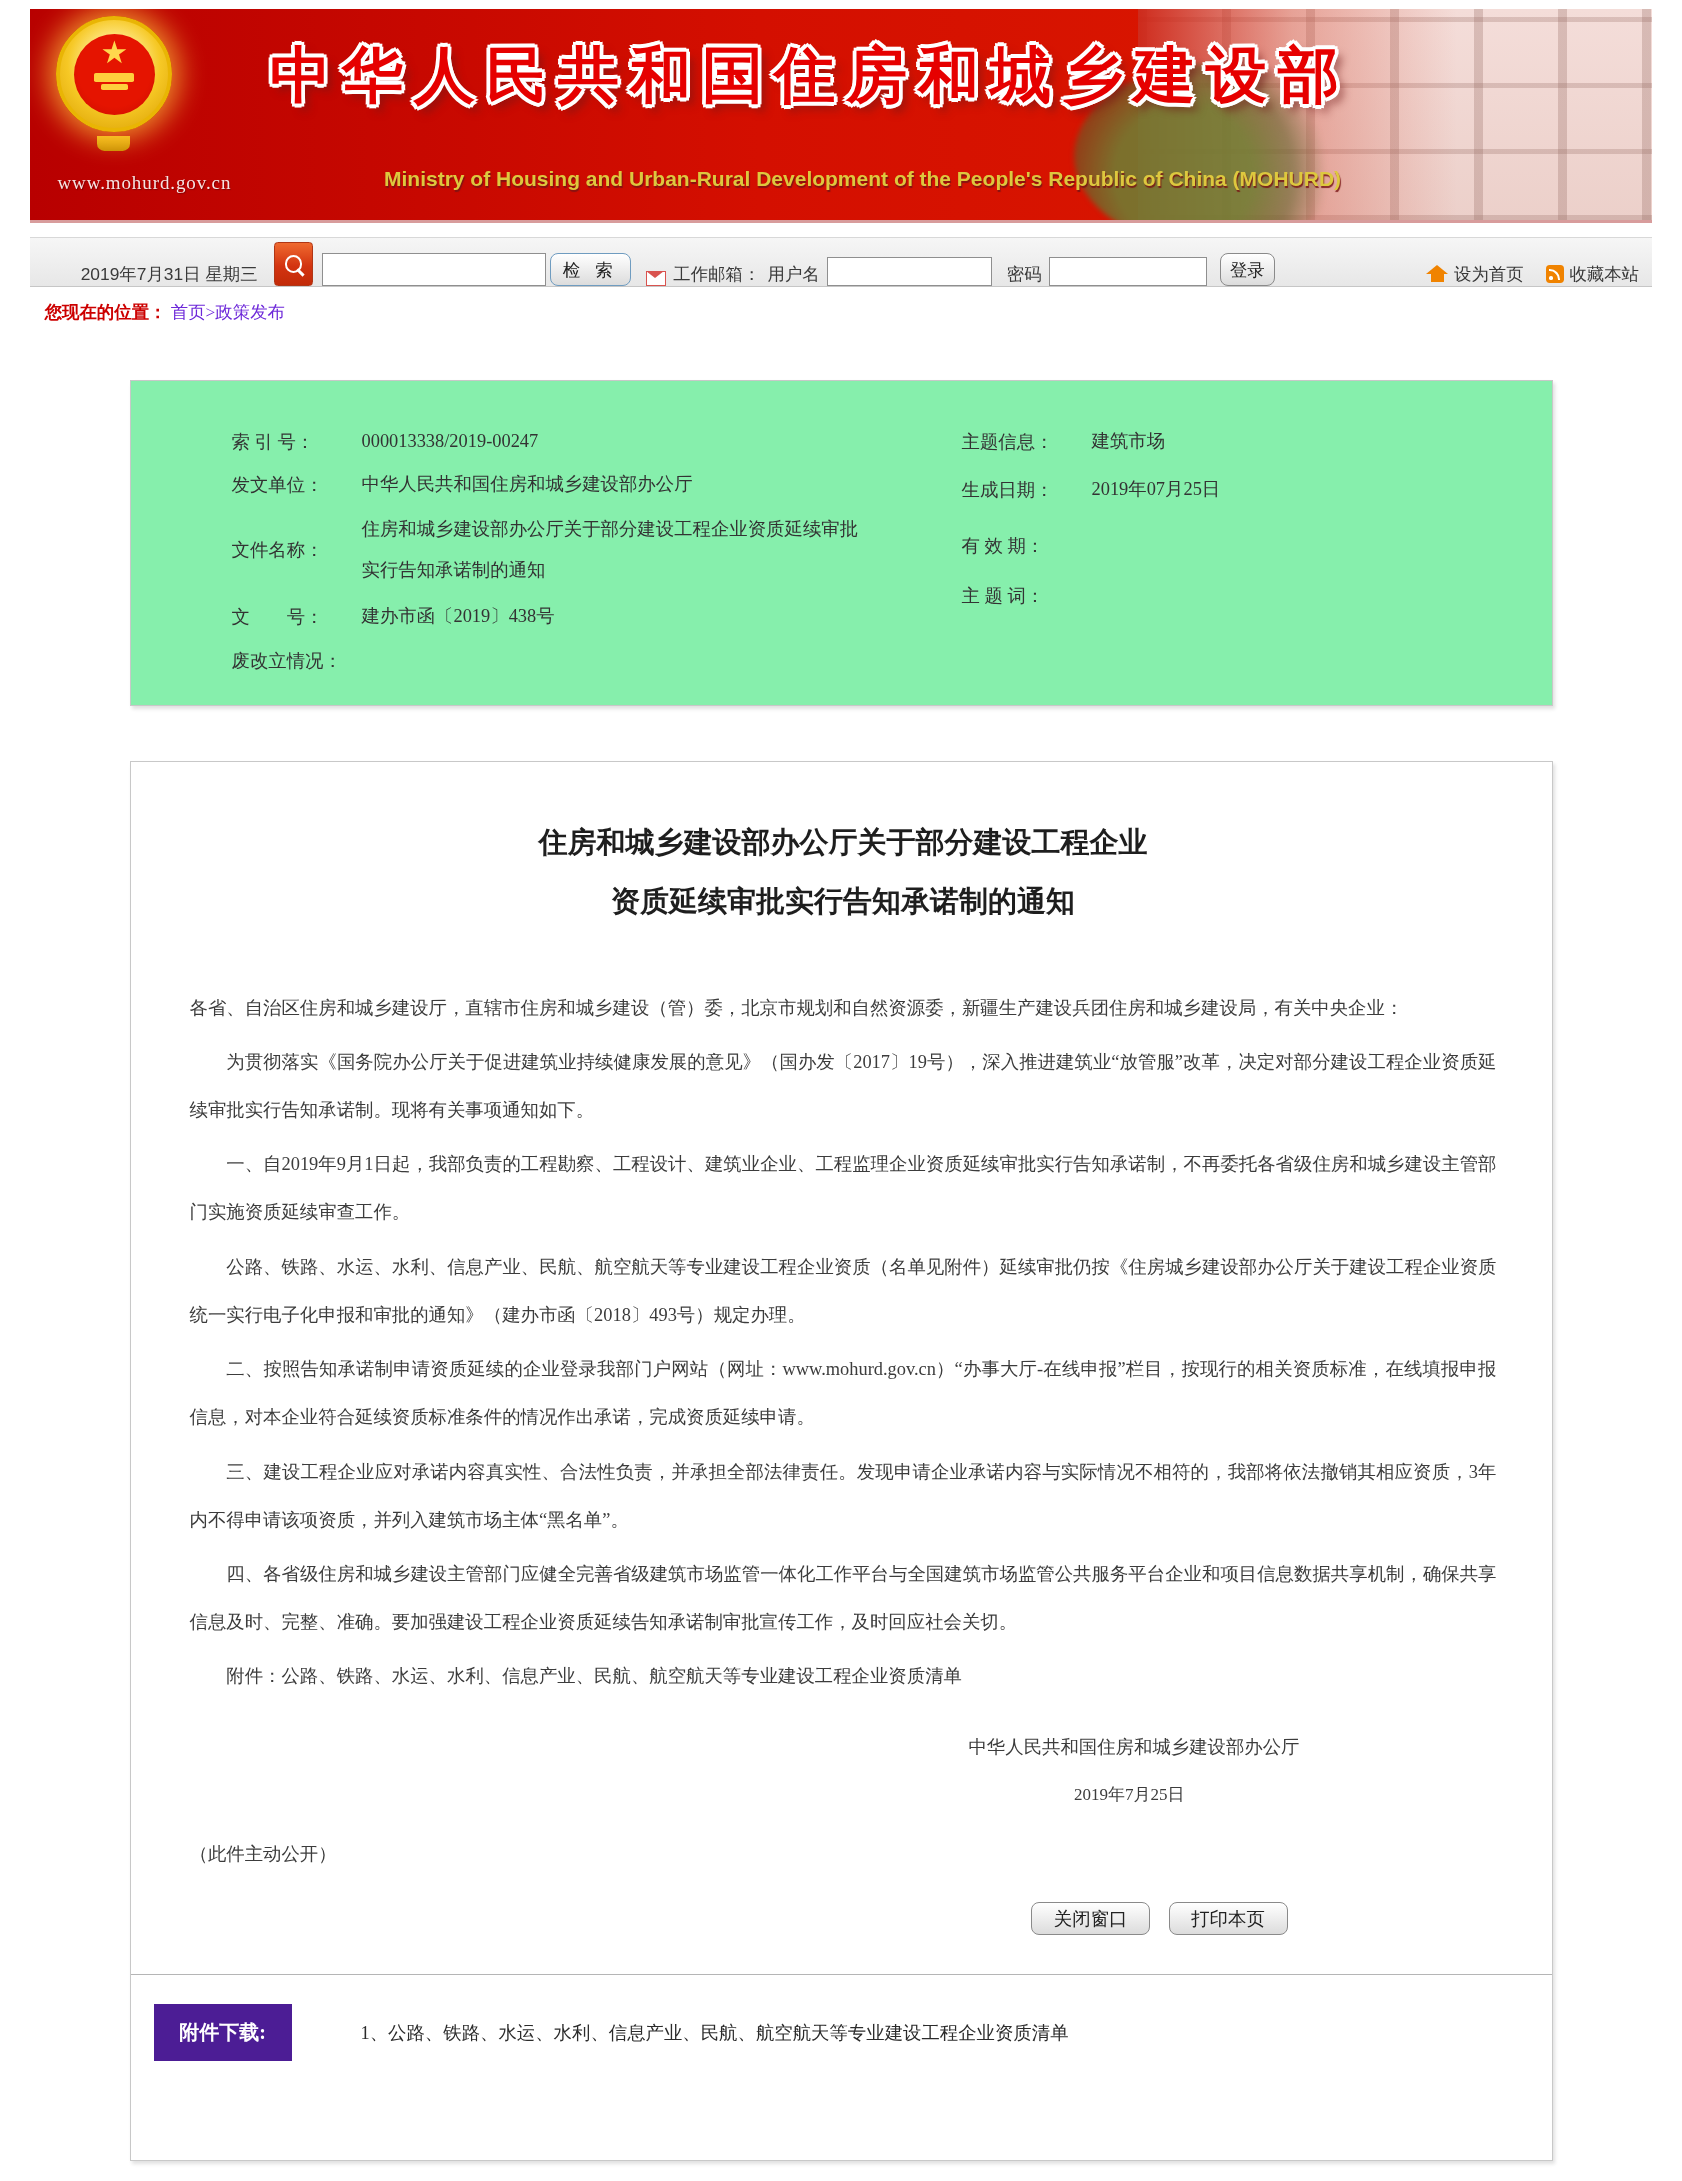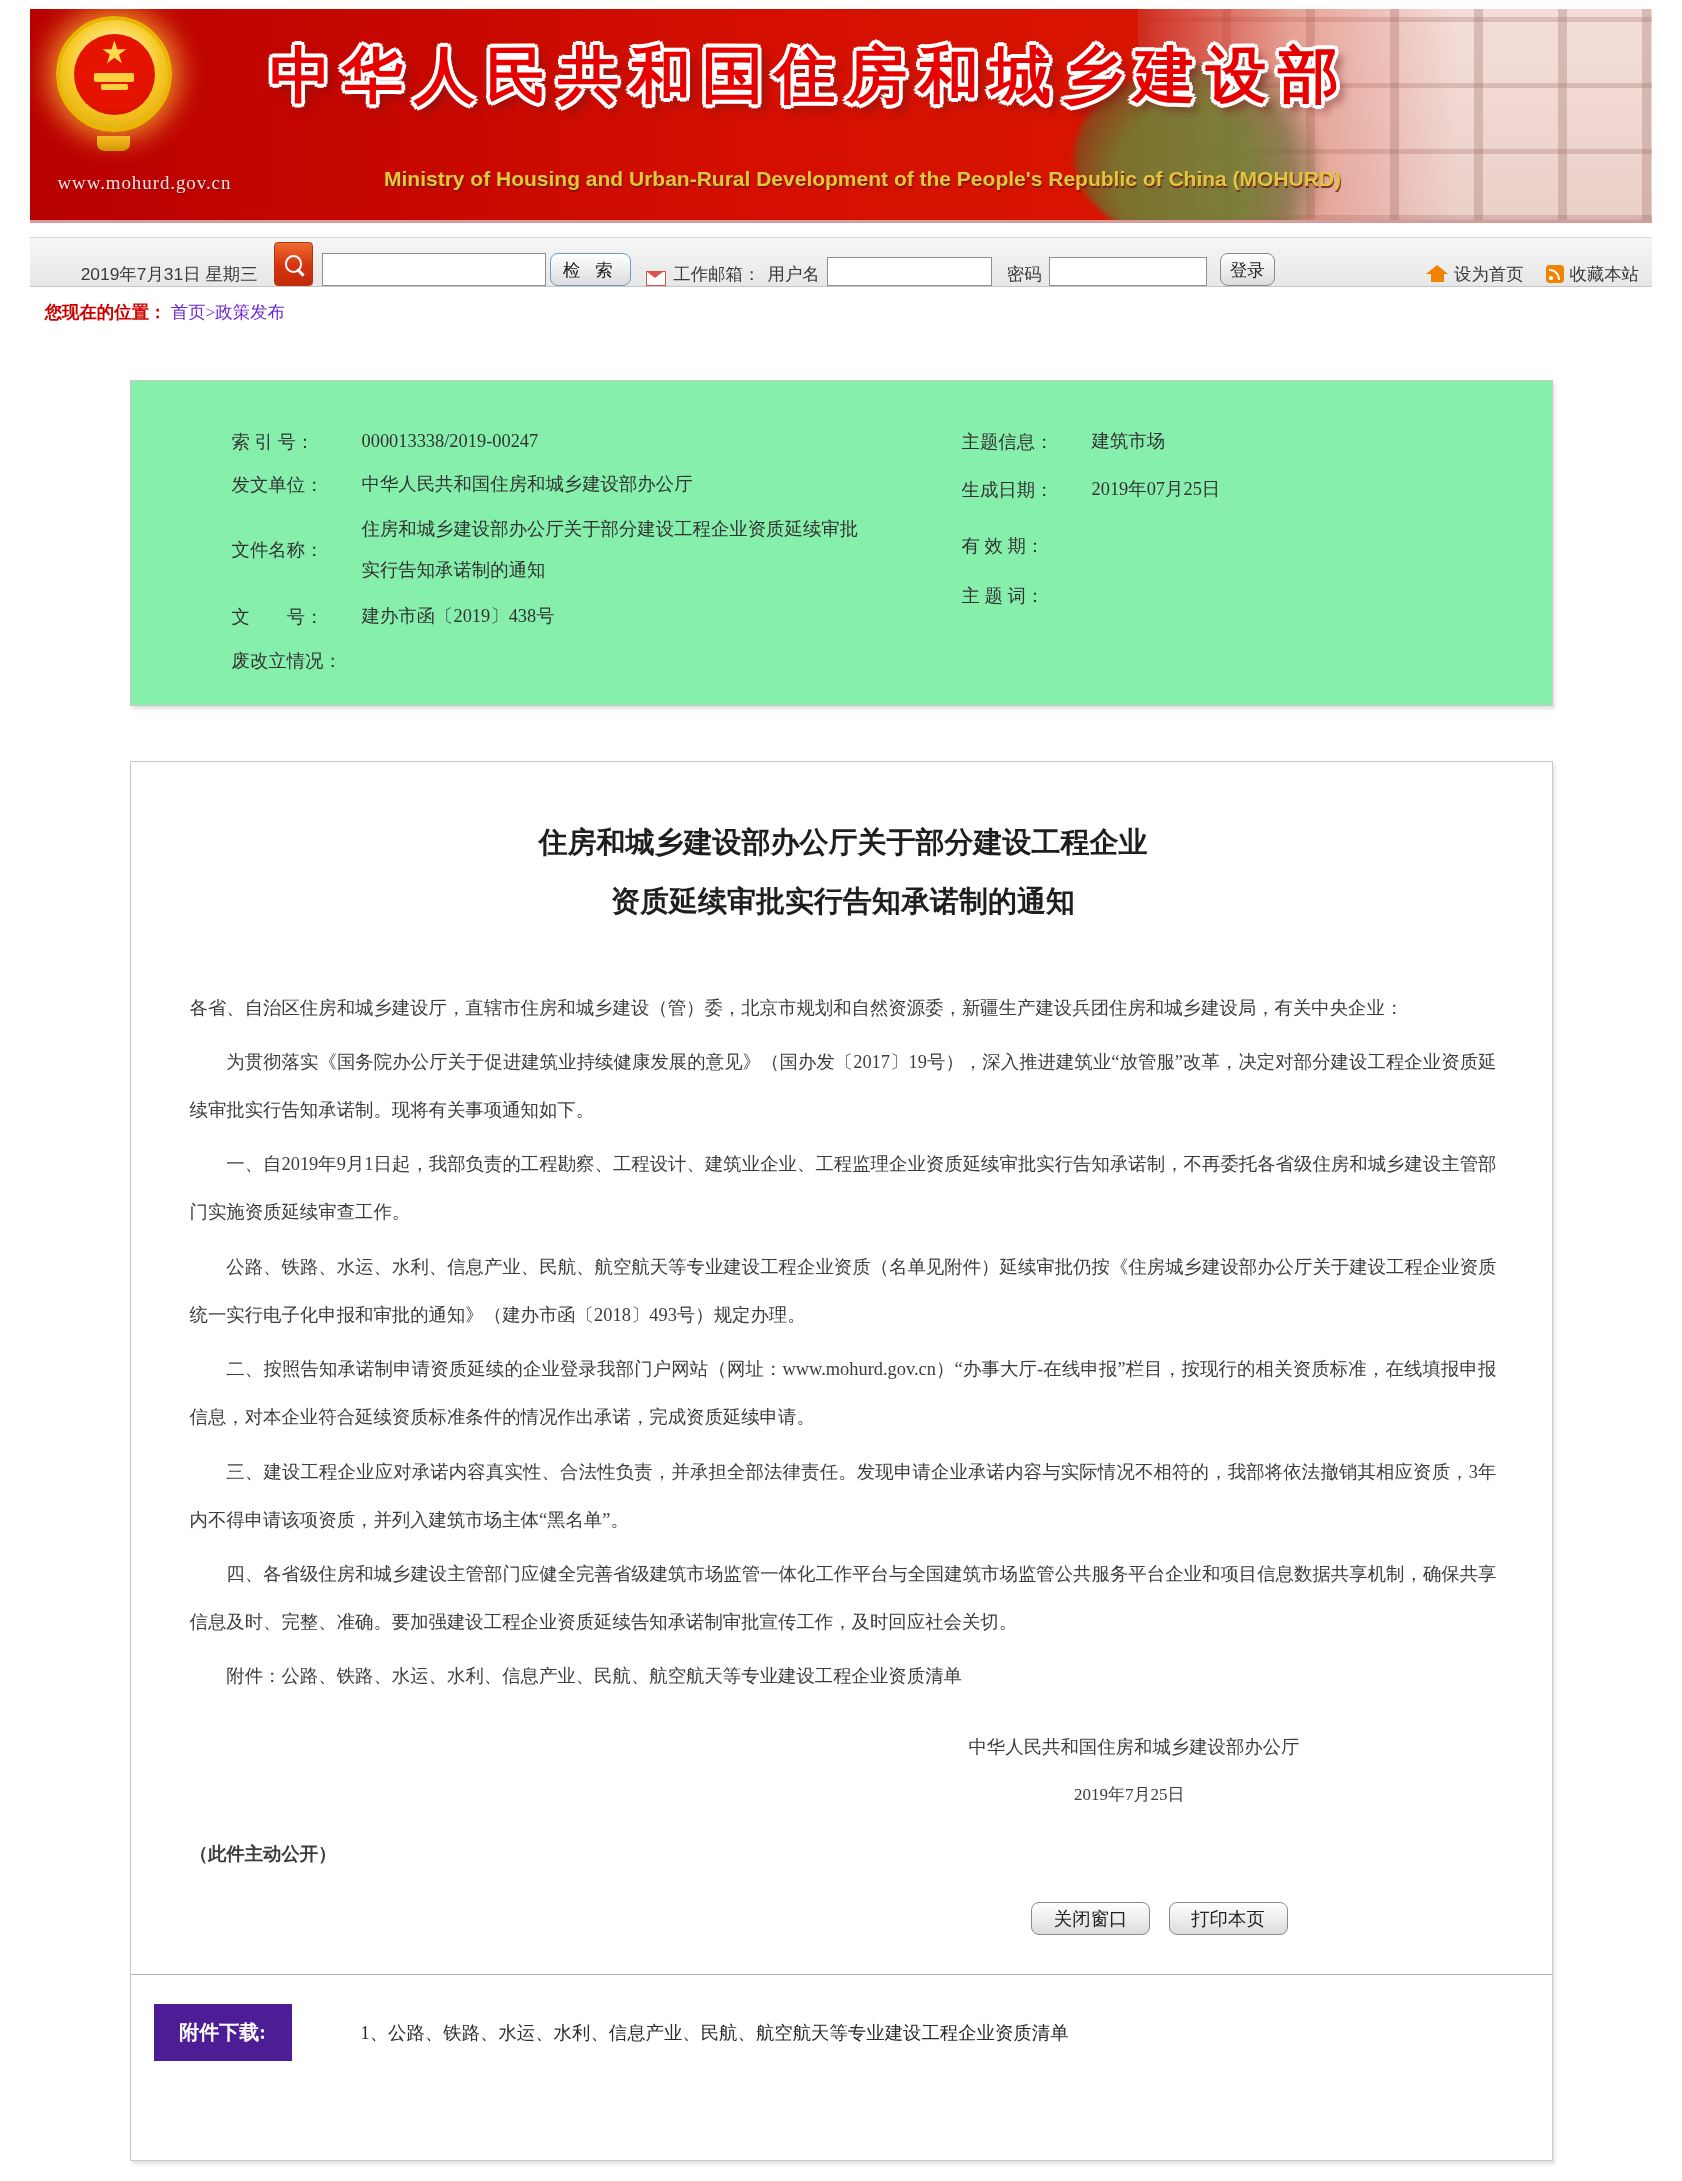--- a/index.html
+++ b/index.html
@@ -147,21 +147,21 @@
   }
   .doc-content{padding:51px 55px 0 59px;}
   .doc-title{
     text-align:center;font-size:29px;font-weight:bold;color:#1e1e1e;line-height:59px;margin:0;
   }
   .doc-body{margin-top:53px;}
   .para{font-size:18.4px;line-height:48px;margin:0 0 6.4px;text-align:justify;color:#3c3c3c;}
   .para.indent{text-indent:2em;}
   .signature{margin-top:23px;text-align:right;padding-right:197px;font-size:18.4px;line-height:48px;}
   .sig-date{text-align:right;padding-right:312px;font-size:17px;line-height:48px;}
-  .disclosure{margin-top:11px;font-size:18.4px;line-height:48px;font-weight:bold;}
+  .disclosure{margin-top:11px;font-size:18.4px;line-height:48px;}
   .btn-row{margin-top:24px;text-align:right;padding-right:209px;}
   .doc-btn{width:119px;height:33px;margin-left:14.7px;font-size:18.4px;}
   .attach-sep{margin-top:39px;height:0;border-top:1.8px solid #b5b5b5;}
   .attach-row{margin:29px 0 0 23px;display:flex;align-items:center;}
   .attach-label{
     width:138px;height:57px;background:#4c1d95;color:#fff;font-weight:bold;font-size:20px;
     display:flex;align-items:center;justify-content:center;flex:none;
   }
   .attach-link{margin-left:69px;font-size:18.4px;color:#2b2b2b;text-decoration:none;cursor:pointer;}
 </style>

